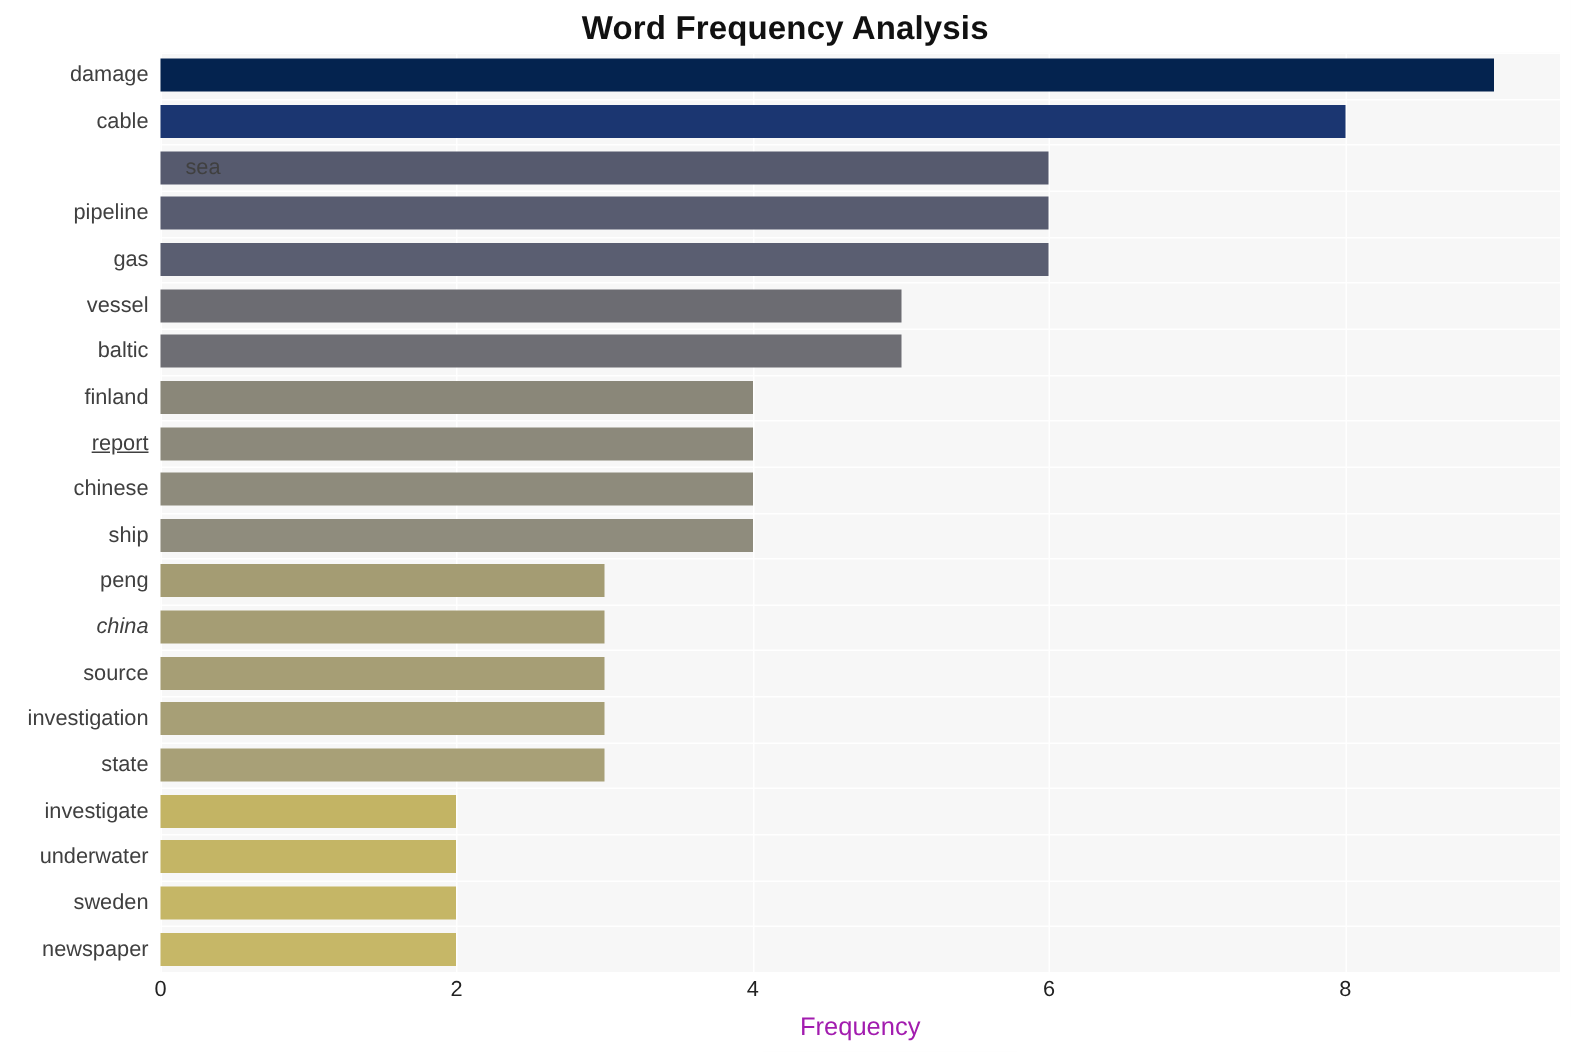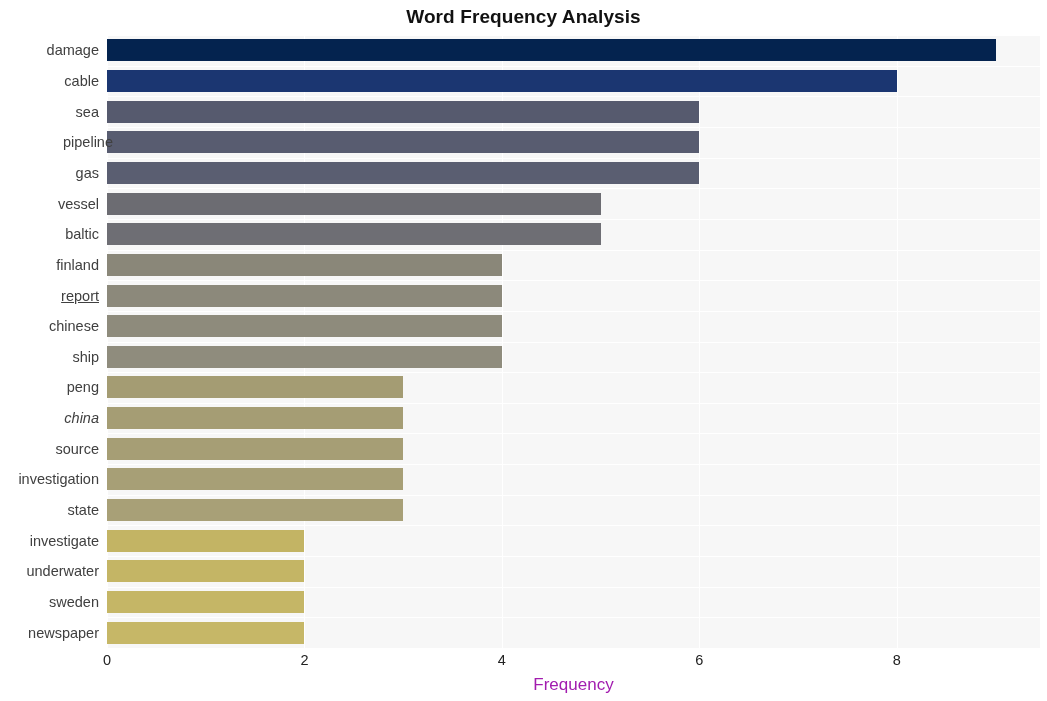--- a/index.html
+++ b/index.html
@@ -18,21 +18,21 @@
     width: 1047px;
     height: 701px;
     background: #ffffff;
   }
   #chart-title {
     position: absolute;
     left: 0;
     top: 6px;
     width: 1047px;
     text-align: center;
-    font-size: 19px;
+    font-size: 22px;
     font-weight: bold;
     color: #111111;
     letter-spacing: 0.1px;
   }
   
   #plot-area {
     position: absolute;
     left: 107px;
     top: 35px;
     width: 933px;
@@ -153,22 +153,22 @@
         <div class="bar" title="investigate: 2" style="top: 494.725px; left: 0px; width: 197.46px; background: rgb(195, 180, 100);"></div>
         <div class="bar" title="underwater: 2" style="top: 525.375px; left: 0px; width: 197.46px; background: rgb(196, 181, 101);"></div>
         <div class="bar" title="sweden: 2" style="top: 556.025px; left: 0px; width: 197.46px; background: rgb(197, 182, 102);"></div>
         <div class="bar" title="newspaper: 2" style="top: 586.675px; left: 0px; width: 197.46px; background: rgb(198, 183, 103);"></div>
       </div>
   </div>
 
   <div id="ylabels-layer">
       <div class="ylabel" style="top: 4.325px;">damage</div>
       <div class="ylabel" style="top: 34.975px;">cable</div>
-      <div class="ylabel" style="top: 65.625px;">sea</div>
-      <div class="ylabel" style="top: 96.275px; margin-left: 14px;">pipeline</div>
+      <div class="ylabel" style="top: 65.625px; margin-left: 48px;">sea</div>
+      <div class="ylabel" style="top: 96.275px;">pipeline</div>
       <div class="ylabel" style="top: 126.925px;">gas</div>
       <div class="ylabel" style="top: 157.575px;">vessel</div>
       <div class="ylabel" style="top: 188.225px;">baltic</div>
       <div class="ylabel" style="top: 218.875px;">finland</div>
       <div class="ylabel" style="top: 249.525px; text-decoration: underline;">report</div>
       <div class="ylabel" style="top: 280.175px;">chinese</div>
       <div class="ylabel" style="top: 310.825px;">ship</div>
       <div class="ylabel" style="top: 341.475px;">peng</div>
       <div class="ylabel" style="top: 372.125px; font-style: italic;">china</div>
       <div class="ylabel" style="top: 402.775px;">source</div>

